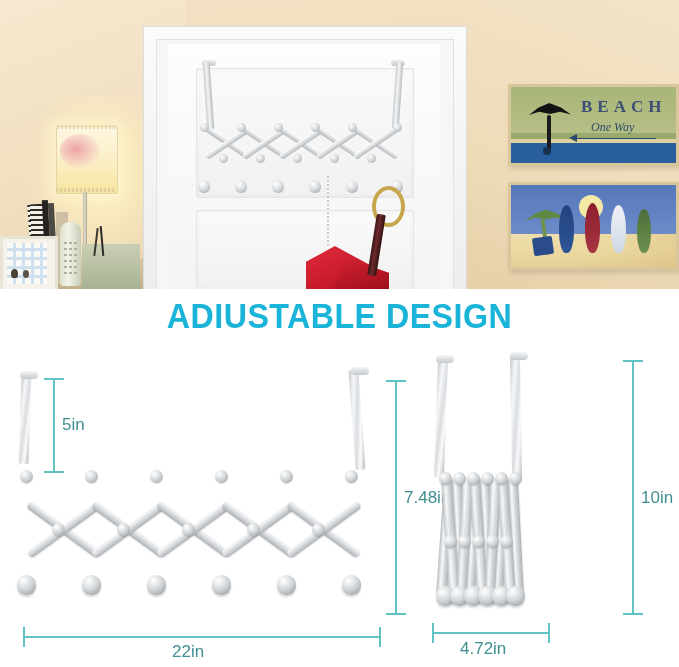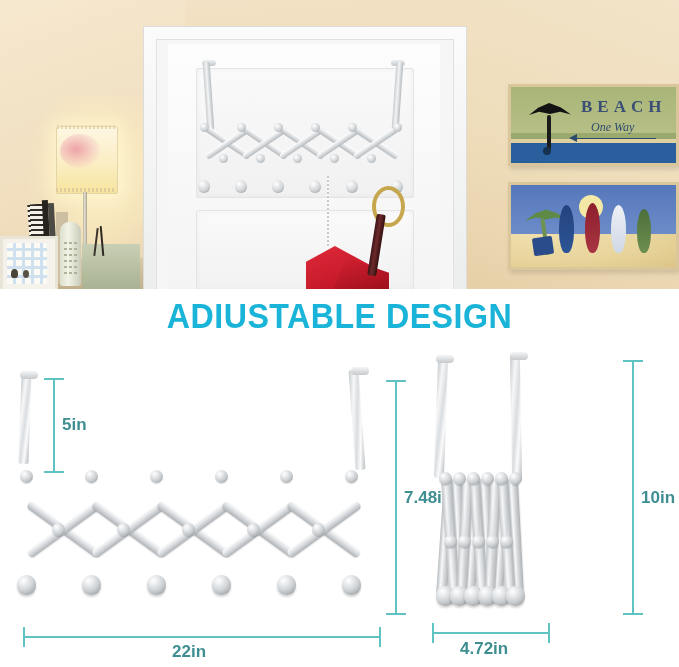--- a/index.html
+++ b/index.html
@@ -136,21 +136,21 @@
 
   
   .diagrams{position:absolute;left:0;top:350px;width:679px;height:317px;background:#fff;}
 
   .metal{background:linear-gradient(95deg,#c4c8cb 0%,#f6f7f8 28%,#dadde0 52%,#fbfbfc 72%,#b9bdc0 100%);}
 
   .dim-line-v{position:absolute;width:2px;background:#5fc3c3;}
   .dim-line-h{position:absolute;height:2px;background:#5fc3c3;}
   .cap-h{position:absolute;height:2px;background:#5fc3c3;}
   .cap-v{position:absolute;width:2px;background:#5fc3c3;}
-  .dim-label{position:absolute;color:#3f8e92;font-size:17px;font-weight:bold;
+  .dim-label{position:absolute;color:#3f8e92;font-size:17px;font-weight:normal;
     font-family:"Liberation Sans", sans-serif;white-space:nowrap;}
 
   
   .prodL{position:absolute;left:0;top:0;width:400px;height:317px;}
   .bracketL{position:absolute;width:10px;border-radius:2px;}
   .armL{position:absolute;height:9px;border-radius:5px;
     background:linear-gradient(180deg,#fdfdfe,#dbdee1 48%,#adb1b5);
     box-shadow:0 1px 1px rgba(0,0,0,.10);}
   .rivL{position:absolute;width:13px;height:13px;border-radius:50%;
     background:radial-gradient(circle at 34% 30%,#ffffff,#ced2d5 52%,#8f9396);

